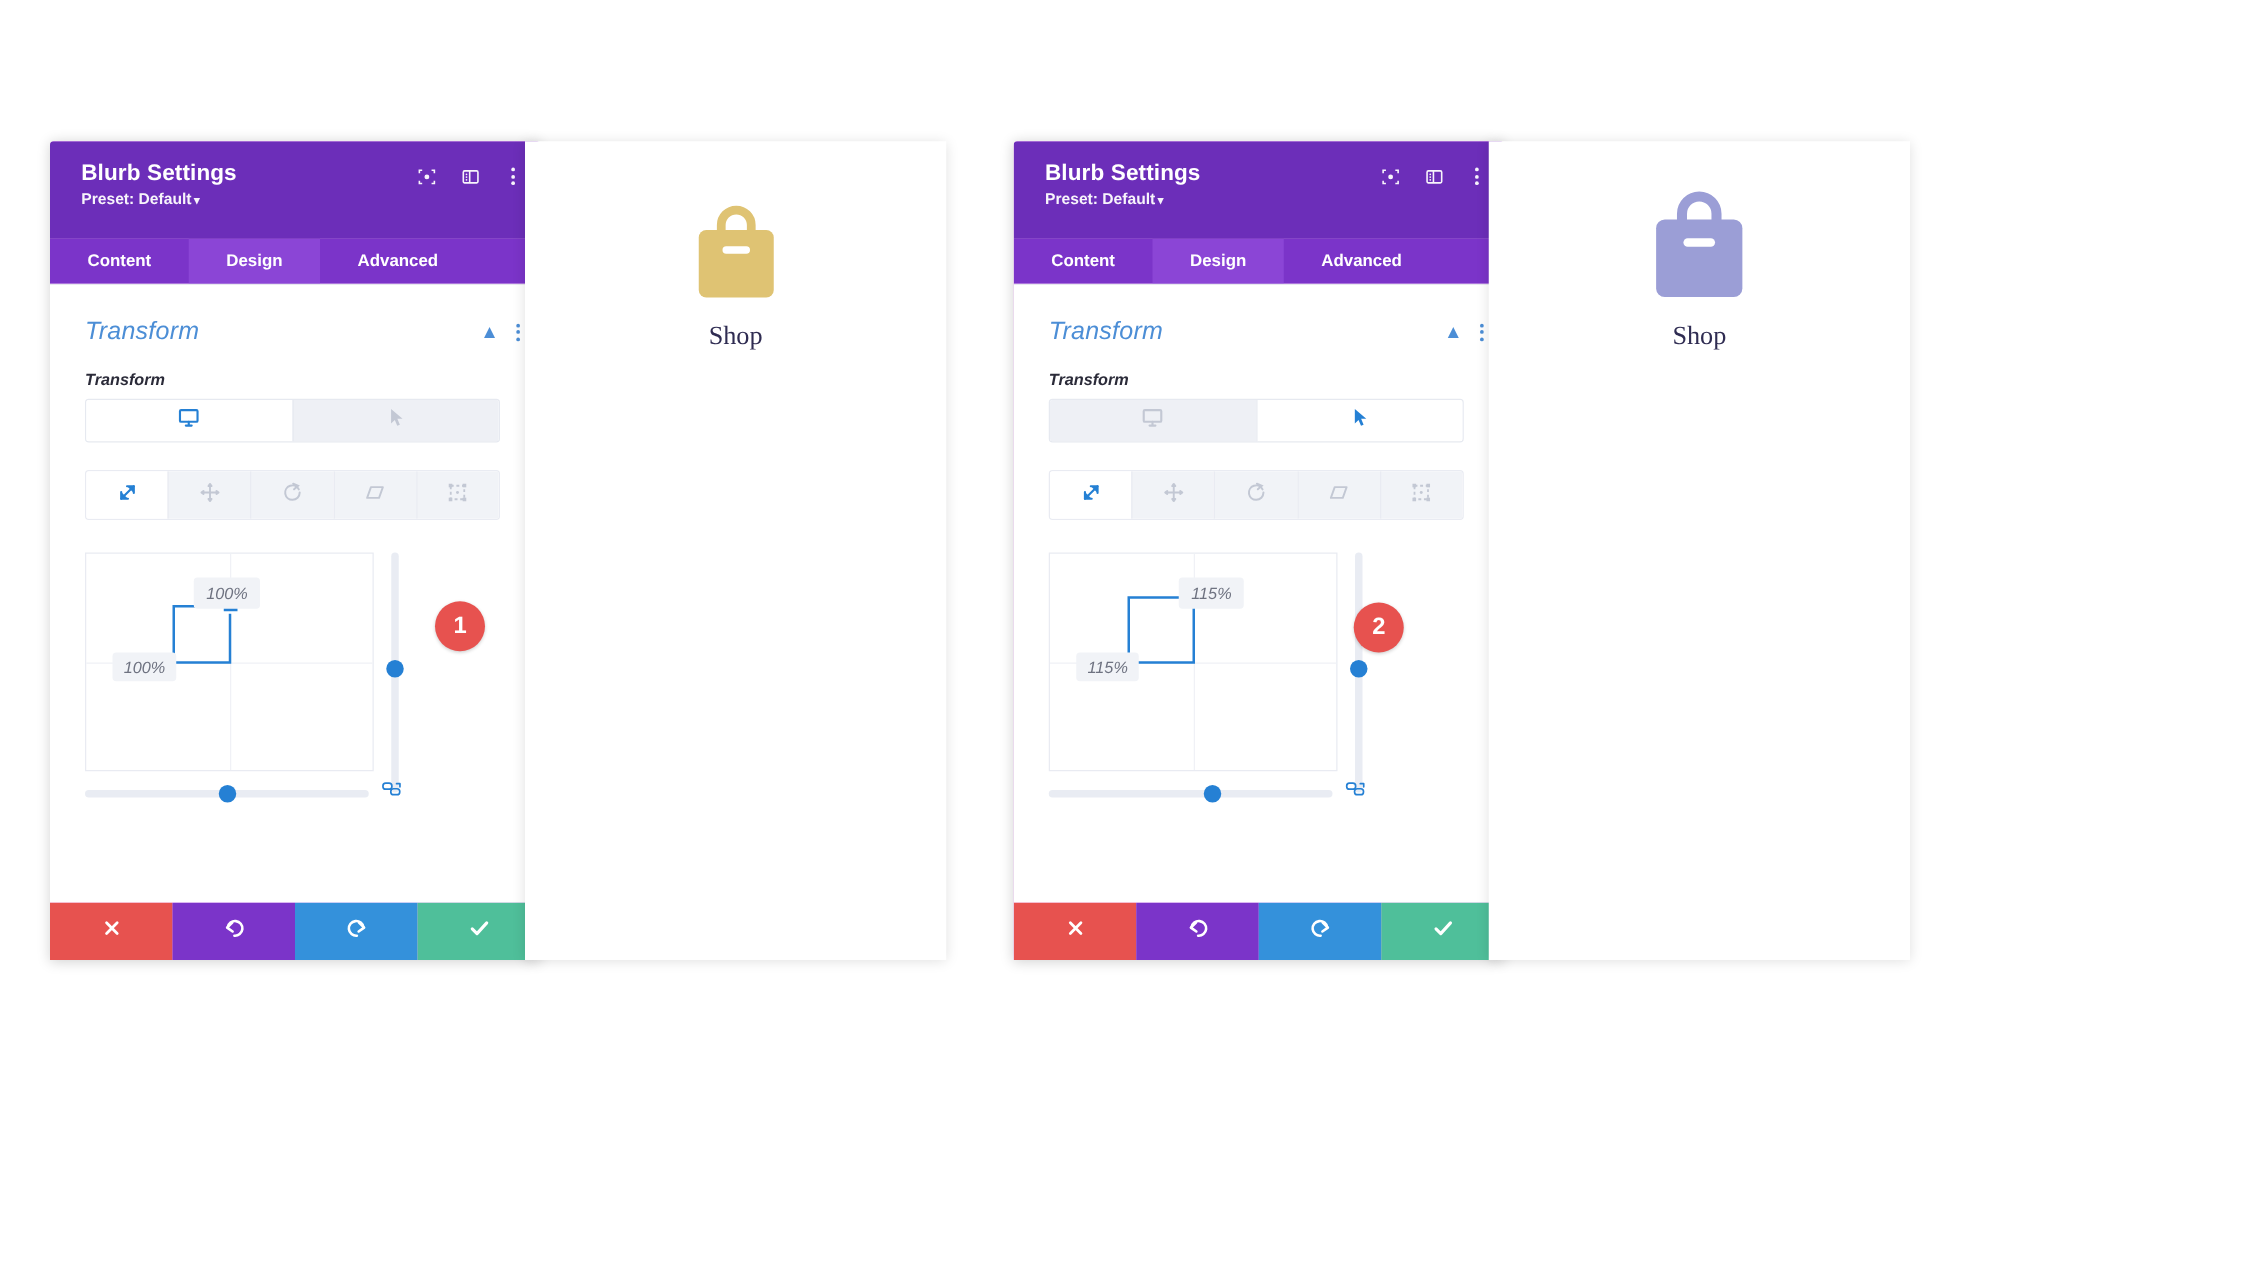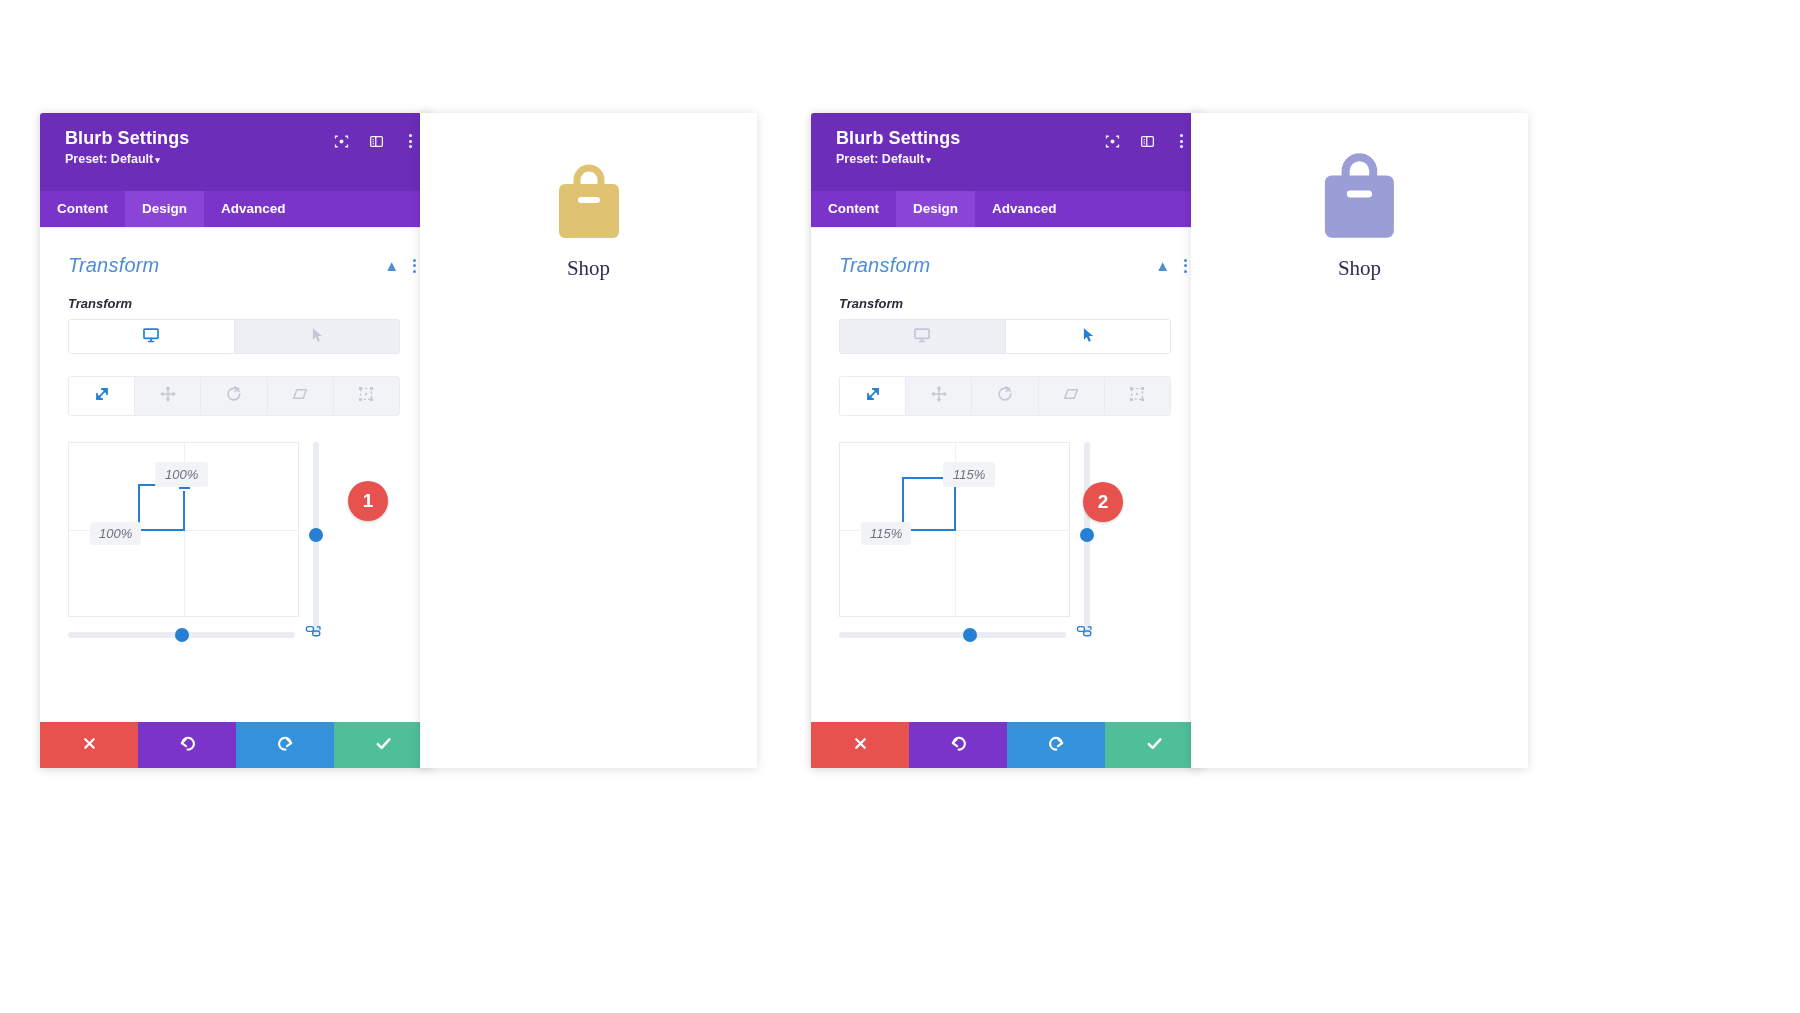--- a/index.html
+++ b/index.html
@@ -51,21 +51,21 @@
   .head-icons .hicon {
     color:#ffffff; opacity:0.95; display:flex; align-items:center;
     justify-content:center; cursor:pointer;
   }
   .kebab { display:flex; flex-direction:column; gap:2.5px; padding:2px 5px; }
   .kebab i { display:block; width:3px; height:3px; background:#fff; border-radius:50%; }
 
   
   .tabs { display:flex; background:#7b34c9; height:36px; }
   .tab {
-    flex:0 0 auto; padding:0 17px; height:36px; line-height:36px;
+    flex:0 0 auto; padding:0 30px; height:36px; line-height:36px;
     color:#ffffff; font-size:13.5px; font-weight:bold; cursor:pointer;
     white-space:nowrap;
   }
   .tab.active { background:#8b45d6; }
 
   .tab-underline { height:1px; background:#e8e8ef; }
 
   
   .modal-body { flex:1; position:relative; background:#fff; overflow:hidden;font-style:italic; }
 

